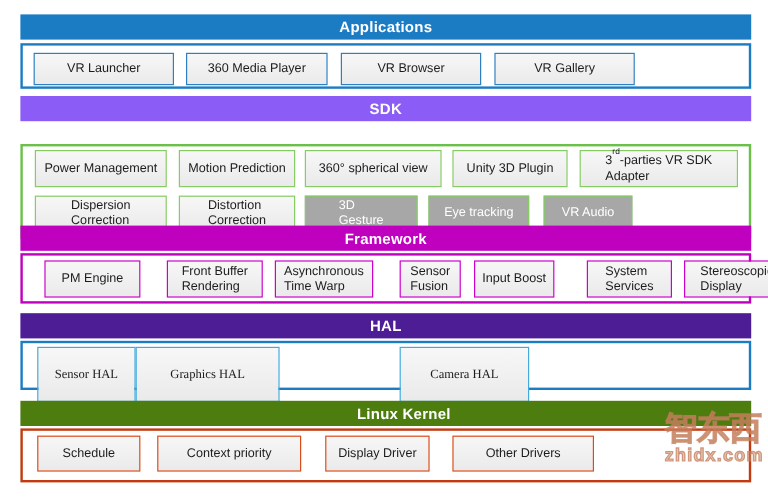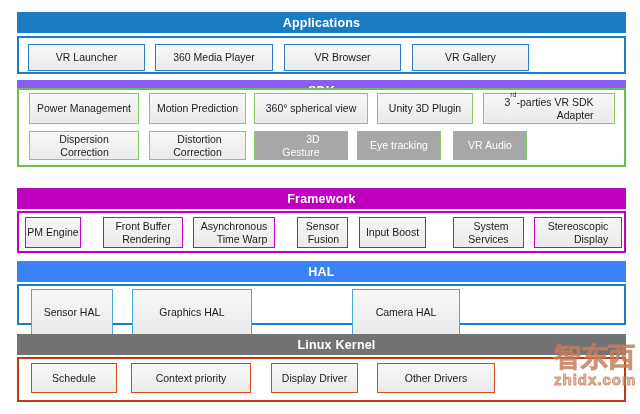--- a/index.html
+++ b/index.html
@@ -9,38 +9,38 @@
   }
   
   .hdr{
     position:absolute;left:17px;width:609px;height:21px;box-sizing:border-box;
     display:flex;align-items:center;justify-content:center;
     color:#fff;font-size:12.5px;font-weight:600;letter-spacing:.2px;
   }
   .hdr-app{top:12px;background:#1b7cc4;}
   .hdr-sdk{top:80px;background:#8b5cf6;}
   .hdr-fw {top:188px;background:#bf00bf;}
-  .hdr-hal{top:261px;background:#3b82f6;}
-  .hdr-k  {top:334px;background:#737373;padding-left:30px;}
+  .hdr-hal{top:261px;background:#4c1d95;}
+  .hdr-k  {top:334px;background:#4d7c0f;padding-left:30px;}
   
   .panel{
     position:absolute;left:17px;width:609px;box-sizing:border-box;
     background:#fff;border:2px solid;
   }
   .panel-app{top:36px;height:38px;border-color:#1b7cc4;padding-top:6px;}
-  .panel-sdk{top:88px;height:79px;border-color:#6bc04a;padding-top:3px;}
+  .panel-sdk{top:120px;height:79px;border-color:#6bc04a;padding-top:3px;}
   .panel-fw {top:211px;height:42px;border-color:#bf00bf;padding-top:4px;}
   .panel-hal{top:284px;height:41px;border-color:#1b7cc4;padding-top:3px;}
   .panel-k  {top:357px;height:45px;border-color:#c23a10;padding-top:4px;}
   
   .row{display:flex;align-items:flex-start;}
   .row+.row{margin-top:7px;}
   .b{
     box-sizing:border-box;flex:0 0 auto;
-    display:flex;align-items:center;justify-content:center;text-align:right;
+    display:flex;align-items:center;justify-content:center;text-align:left;
     font-size:10.5px;line-height:13px;white-space:pre-line;color:#1c1c1c;
     background:linear-gradient(180deg,#f7f7f7,#eaeaea);
     border:1.5px solid;
   }
   .b.gray{background:#a7a7a7;color:#fff;border:1px solid #8bc968;}
   sup.sup{font-size:7px;line-height:0;vertical-align:top;position:relative;top:-1px;}
   
   .row-app .b{height:27px;border-color:#2e7fc1;}
   .row-app .b:nth-child(1){margin-left:9px;width:117px;}
   .row-app .b:nth-child(2){margin-left:10px;width:118px;}
@@ -55,31 +55,31 @@
   .row-sdk1 .b:nth-child(5){margin-left:10px;width:132px;}
   .row-sdk2 .b{height:29px;border-color:#86cb64;}
   .row-sdk2 .b:nth-child(1){margin-left:10px;width:110px;}
   .row-sdk2 .b:nth-child(2){margin-left:10px;width:97px;}
   .row-sdk2 .b:nth-child(3){margin-left:8px;width:94px;}
   .row-sdk2 .b:nth-child(4){margin-left:9px;width:84px;}
   .row-sdk2 .b:nth-child(5){margin-left:12px;width:74px;}
   .row-sdk2 .b:nth-child(6){margin-left:7px;width:81px;}
   
   .row-fw .b{height:31px;border-color:#cc00cc;}
-  .row-fw .b:nth-child(1){margin-left:6px;width:56px;}
+  .row-fw .b:nth-child(1){margin-left:18px;width:80px;}
   .row-fw .b:nth-child(2){margin-left:22px;width:80px;}
   .row-fw .b:nth-child(3){margin-left:10px;width:82px;}
   .row-fw .b:nth-child(4){margin-left:22px;width:51px;}
   .row-fw .b:nth-child(5){margin-left:11px;width:67px;}
   .row-fw .b:nth-child(6){margin-left:27px;width:71px;}
   .row-fw .b:nth-child(7){margin-left:10px;width:88px;}
   
-  .row-hal .b{height:46px;border-color:#44aadd;}
+  .row-hal .b{height:46px;border-color:#44aadd;font-family:Liberation Serif, serif;}
   .row-hal .b:nth-child(1){margin-left:12px;width:82px;}
-  .row-hal .b:nth-child(2){margin-left:19px;width:120px;}
+  .row-hal .b:nth-child(2){width:120px;}
   .row-hal .b:nth-child(3){margin-left:100px;width:108px;}
   .row-hal .b:nth-child(4){margin-left:48px;width:109px;}
   
   .row-k .b{height:30px;border-color:#d94c1a;}
   .row-k .b:nth-child(1){margin-left:12px;width:86px;}
   .row-k .b:nth-child(2){margin-left:14px;width:120px;}
   .row-k .b:nth-child(3){margin-left:20px;width:87px;}
   .row-k .b:nth-child(4){margin-left:19px;width:118px;}
   .row-k .b:nth-child(5){margin-left:15px;width:116px;padding-left:48px;}
   

